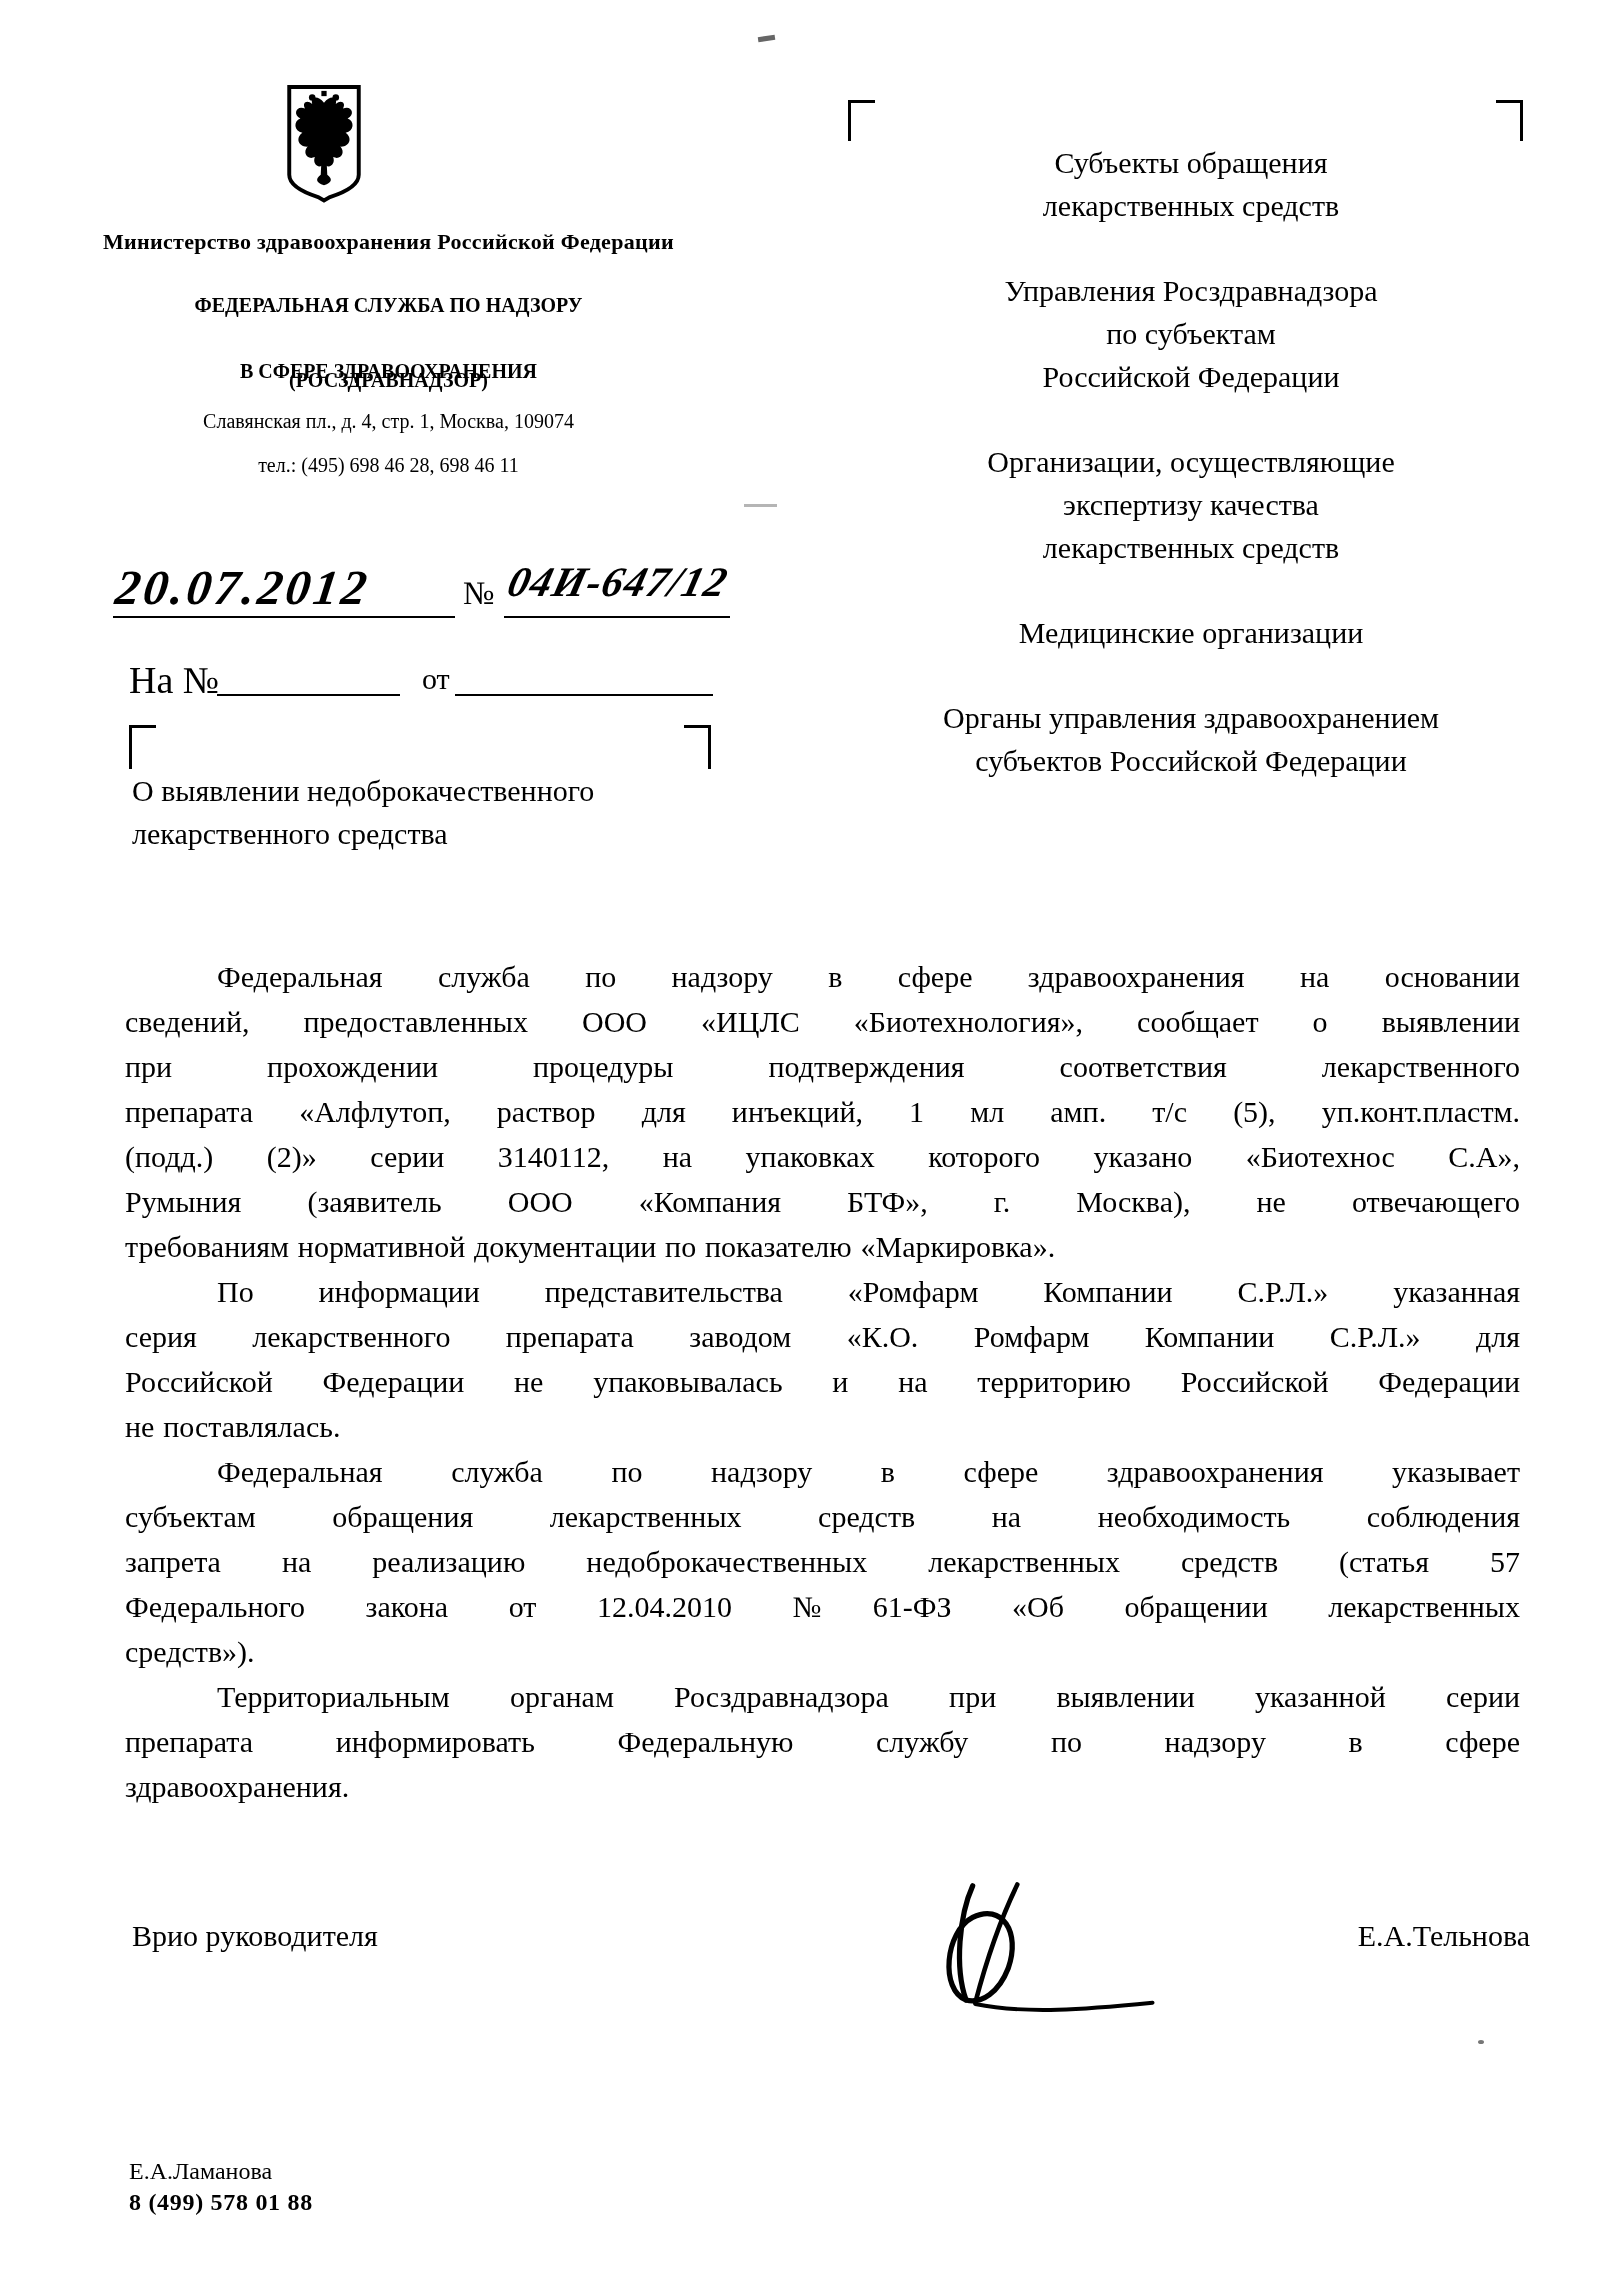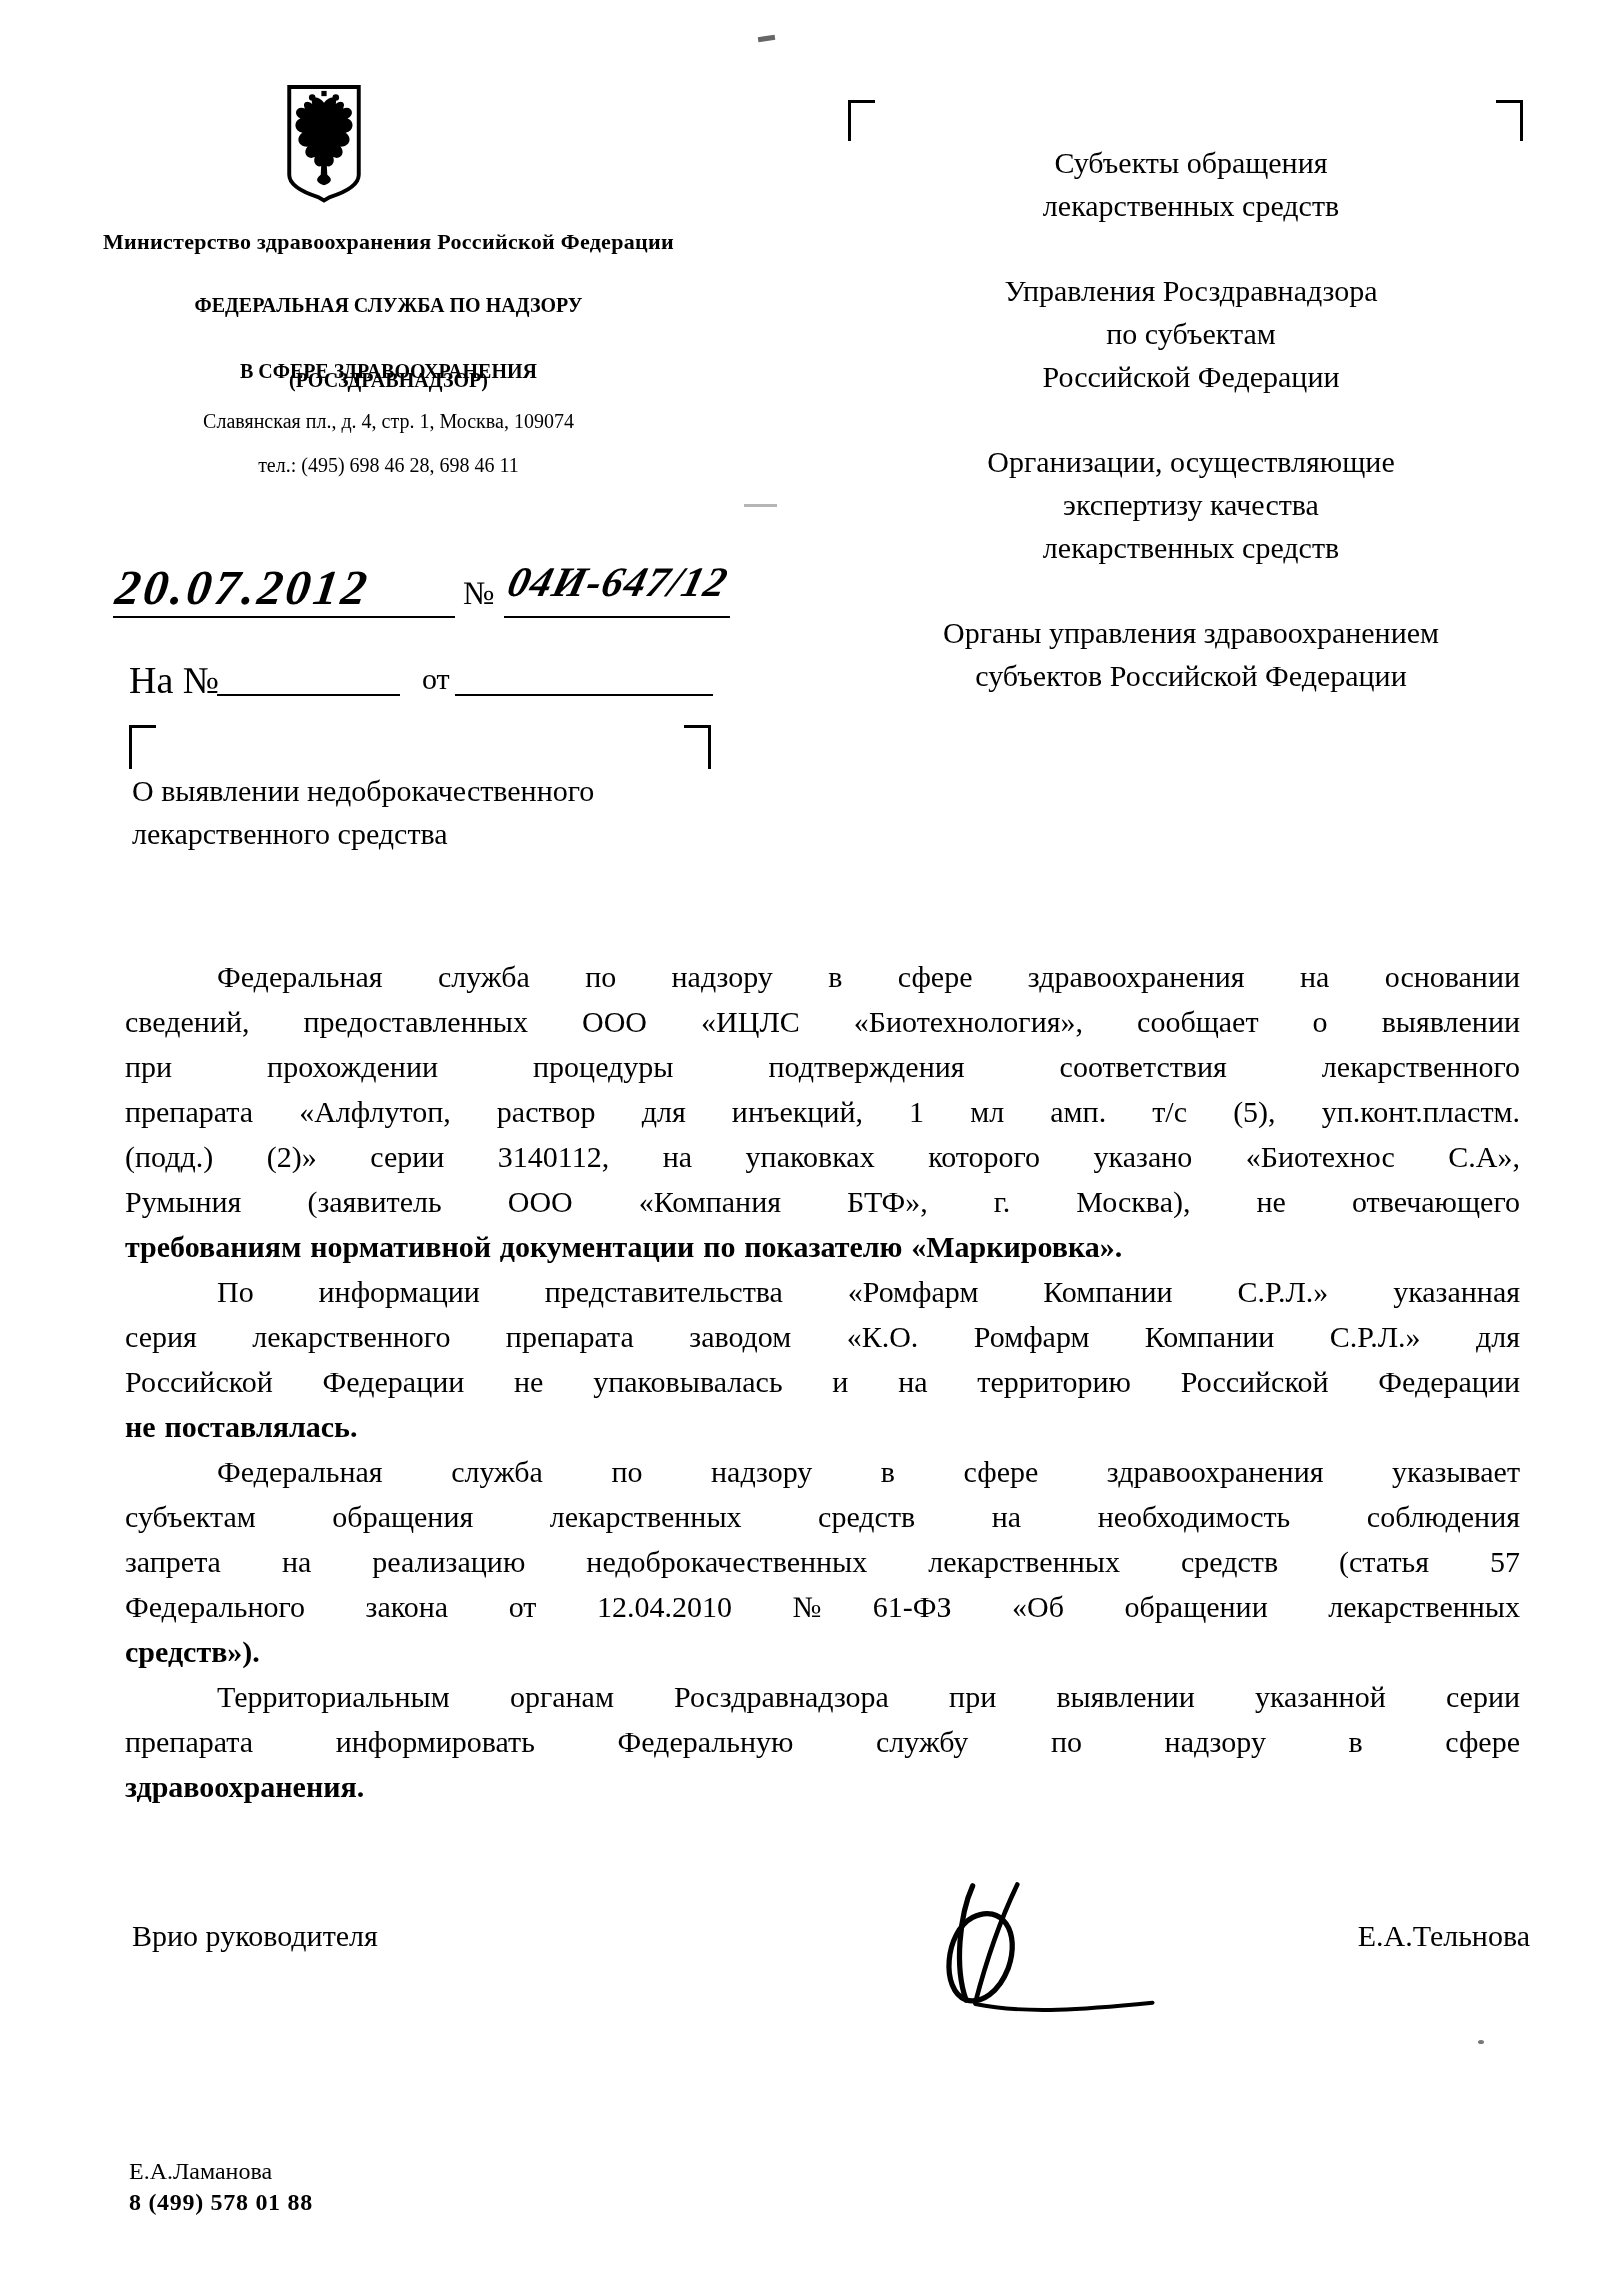--- a/index.html
+++ b/index.html
@@ -59,21 +59,21 @@
   .recipients{left:862px;top:141px;width:658px;text-align:center;font-size:30px;line-height:43px;}
   .rgroup{margin-bottom:42px;}
 
   
   .body-text{left:125px;top:954px;width:1395px;font-size:30px;}
   .bline{
     line-height:45px;height:45px;
     text-align:justify;text-align-last:justify;
     word-spacing:1.3px;
   }
-  .bline.end{text-align-last:left;font-weight:bold;}
+  .bline.end{text-align-last:left;}
   .bline.ind{text-indent:92px;}
 
   
   .sig-title{left:132px;top:1919px;font-size:30px;}
   .sig-name{right:91px;top:1919px;font-size:30px;}
   .sig-svg{left:862px;top:1874px;width:329px;height:151px;}
 
   
   .foot-name{left:129px;top:2158px;font-size:24px;}
   .foot-phone{left:129px;top:2189px;font-size:24px;font-weight:bold;letter-spacing:0.7px;}
@@ -137,20 +137,23 @@
         <div>Управления Росздравнадзора</div>
         <div>по субъектам</div>
         <div>Российской Федерации</div>
       </div>
       <div class="rgroup">
         <div>Организации, осуществляющие</div>
         <div>экспертизу качества</div>
         <div>лекарственных средств</div>
       </div>
       <div class="rgroup">
+        <div>Медицинские организации</div>
+      </div>
+      <div class="rgroup">
         <div>Органы управления здравоохранением</div>
         <div>субъектов Российской Федерации</div>
       </div>
     </div>
 
   <div class="abs body-text">
       <div class="bline ind">Федеральная служба по надзору в сфере здравоохранения на основании</div>
       <div class="bline">сведений, предоставленных ООО «ИЦЛС «Биотехнология», сообщает о выявлении</div>
       <div class="bline">при прохождении процедуры подтверждения соответствия лекарственного</div>
       <div class="bline">препарата «Алфлутоп, раствор для инъекций, 1 мл амп. т/с (5), уп.конт.пластм.</div>

